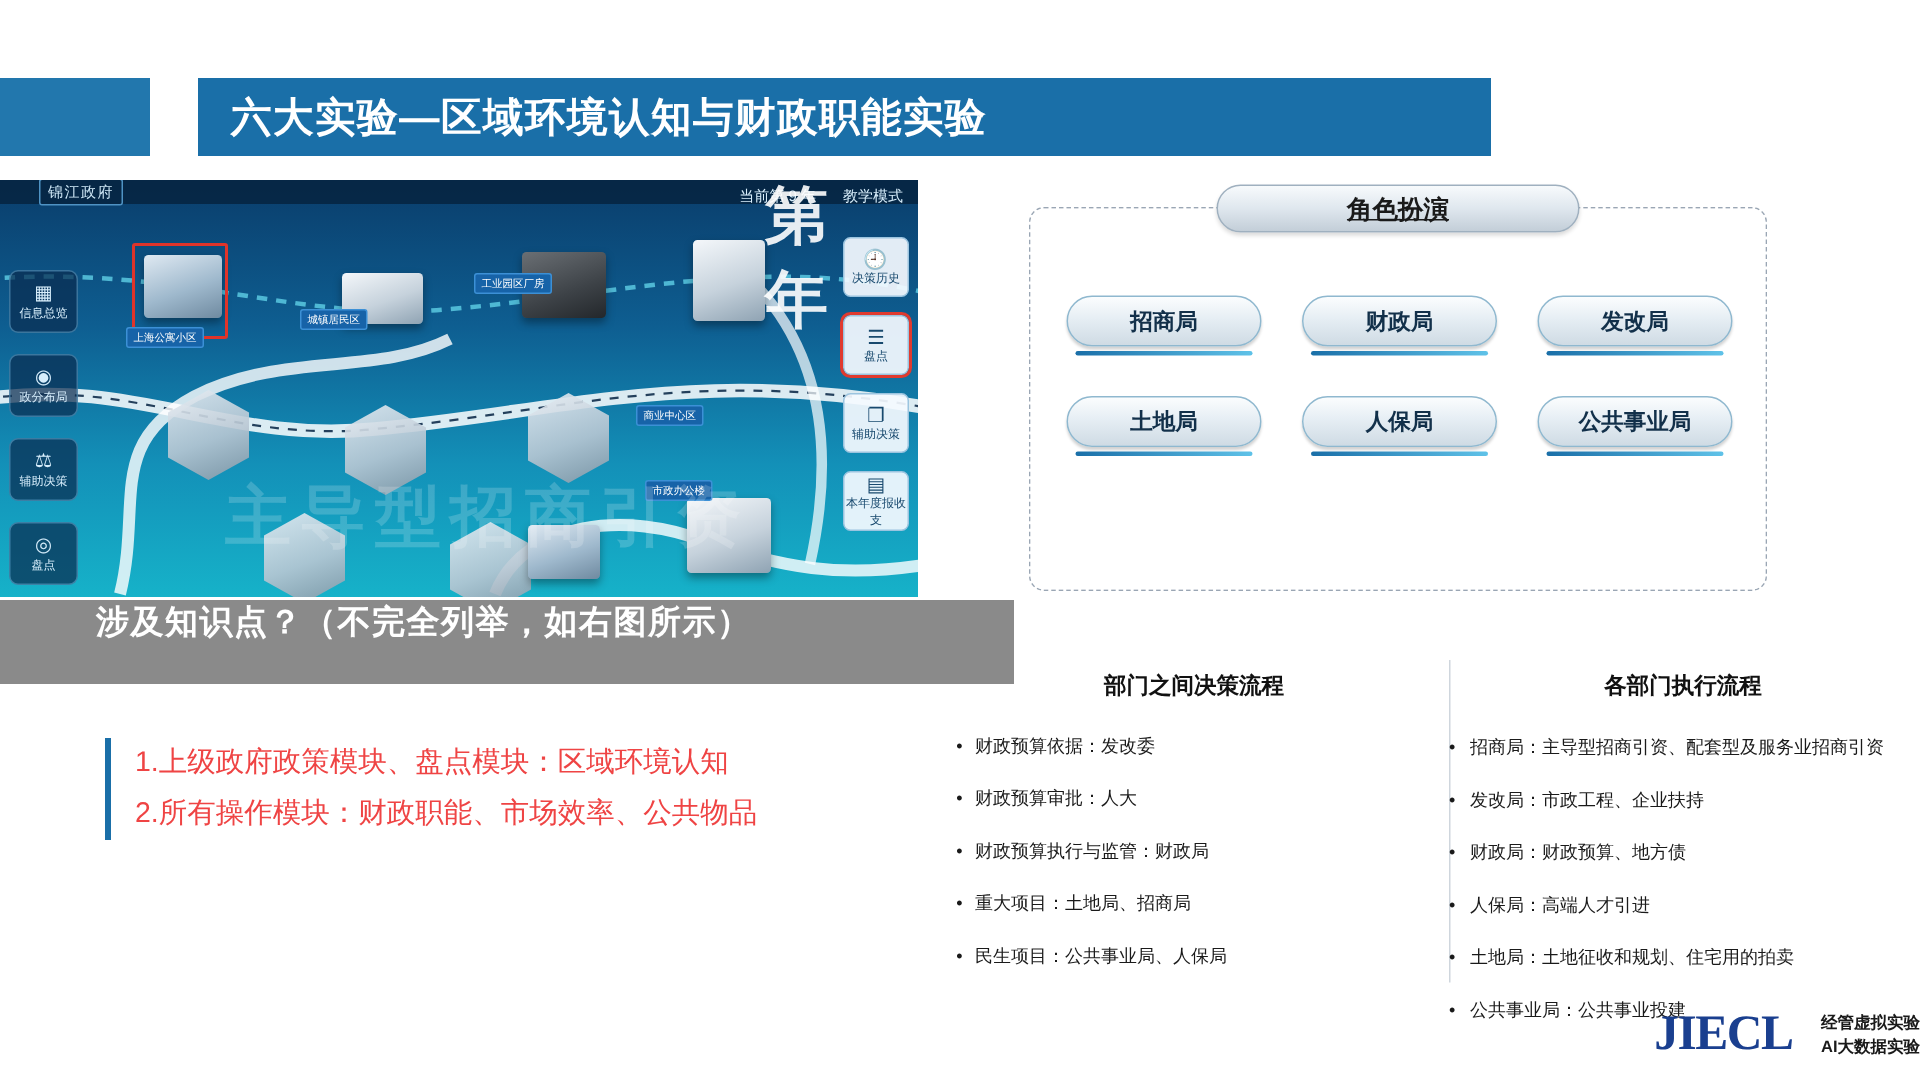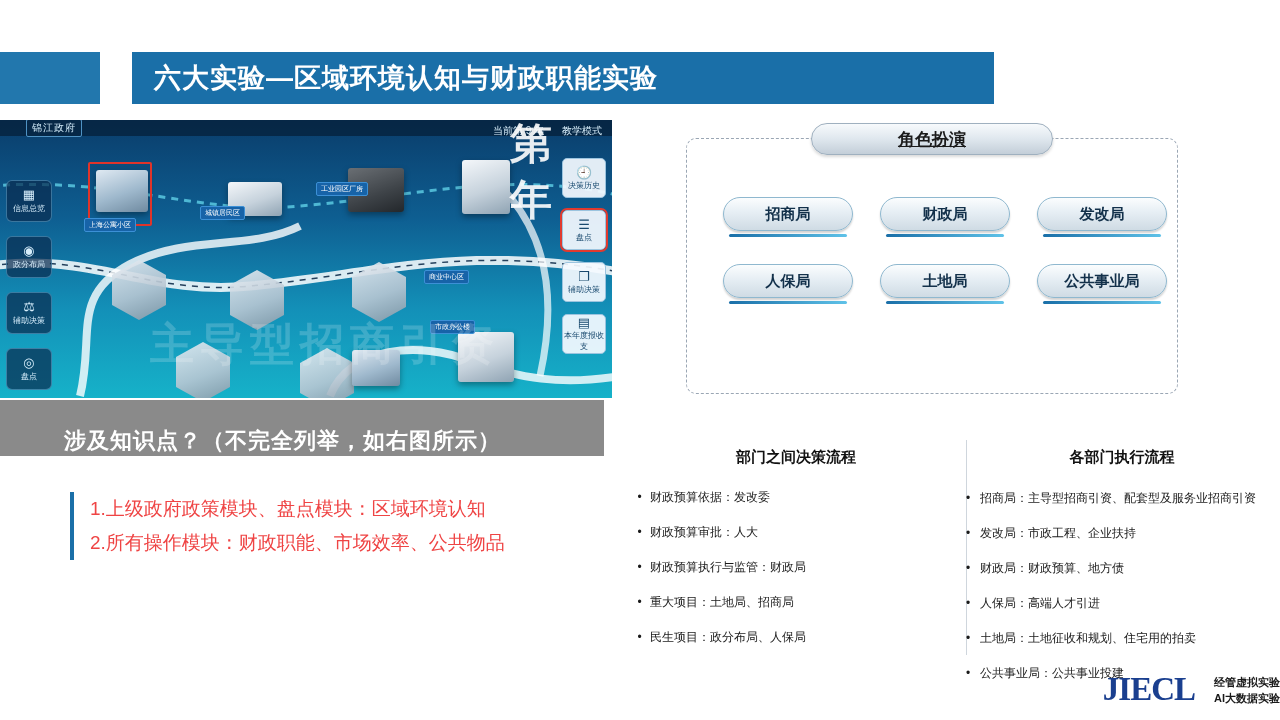--- a/index.html
+++ b/index.html
@@ -100,22 +100,22 @@
     position:absolute; background:#1763a8; color:#fff; font-size:7px;
     padding:1px 4px; border-radius:2px; white-space:nowrap;
     border:1px solid #3c90d6;
   }
   .redbox{
     position:absolute; border:2px solid #e0342a; border-radius:2px;
   }
 
   
   .grey-band{
-    position:absolute; left:0; top:400px; width:604px; height:56px;
-    background:#8a8a8a; display:flex; align-items:flex-end;
+    position:absolute; left:0; top:400px; width:676px; height:56px;
+    background:#8a8a8a; display:flex; align-items:flex-start;
   }
   .grey-band span{
     color:#ffffff; font-size:22px; font-weight:bold; margin-left:64px;
     letter-spacing:1px;
   }
 
   
   .kp{
     position:absolute; left:70px; top:492px; width:540px;
     border-left:4px solid #1a6fa8; padding-left:16px;
@@ -133,21 +133,21 @@
     position:absolute; left:50%; top:-16px; transform:translateX(-50%);
     width:242px; height:32px; border-radius:16px;
     background:linear-gradient(180deg,#f7fafc 0%,#dfe7ee 50%,#c3ced8 100%);
     border:1px solid #9fb0bf;
     display:flex; align-items:center; justify-content:center;
     font-size:17px; font-weight:bold; color:#1a1a1a;
     box-shadow:0 2px 3px rgba(0,0,0,.15);
     text-decoration:underline;
   }
   .rp-grid{
-    position:absolute; left:36px; top:58px; width:444px;
+    position:absolute; left:24px; top:58px; width:444px;
     display:grid; grid-template-columns:repeat(3,1fr); row-gap:40px; column-gap:22px;gap:27px;
   }
   .rp-btn{
     height:34px; border-radius:17px;
     background:linear-gradient(180deg,#fbfdfe 0%,#e6eef4 45%,#cfdbe4 100%);
     border:1px solid #8fb8cf;
     display:flex; align-items:center; justify-content:center;
     font-size:15px; color:#12304a; font-weight:bold;
     box-shadow:0 2px 2px rgba(0,0,0,.18);
   }
@@ -295,25 +295,25 @@
     </div>
     <div>
       <div class="rp-btn">财政局</div>
       <div class="rp-underline"></div>
     </div>
     <div>
       <div class="rp-btn">发改局</div>
       <div class="rp-underline"></div>
     </div>
     <div>
+      <div class="rp-btn">土地局</div>
+      <div class="rp-underline"></div>
+    </div>
+    <div>
       <div class="rp-btn">人保局</div>
-      <div class="rp-underline"></div>
-    </div>
-    <div>
-      <div class="rp-btn">土地局</div>
       <div class="rp-underline"></div>
     </div>
     <div>
       <div class="rp-btn">公共事业局</div>
       <div class="rp-underline"></div>
     </div>
   </div>
 </div>
 
 <div class="col-div"></div>
@@ -331,21 +331,21 @@
   <div class="bullet">
       <span class="dot">•</span>
       <span class="txt">财政预算执行与监管：财政局</span>
     </div>
   <div class="bullet">
       <span class="dot">•</span>
       <span class="txt">重大项目：土地局、招商局</span>
     </div>
   <div class="bullet">
       <span class="dot">•</span>
-      <span class="txt">民生项目：政分布局、人保局</span>
+      <span class="txt">民生项目：公共事业局、人保局</span>
     </div>
 </div>
 
 <div class="rcol">
   <div class="col-title">各部门执行流程</div>
   <div class="bullet">
       <span class="dot">•</span>
       <span class="txt">招商局：主导型招商引资、配套型及服务业招商引资</span>
     </div>
   <div class="bullet">

